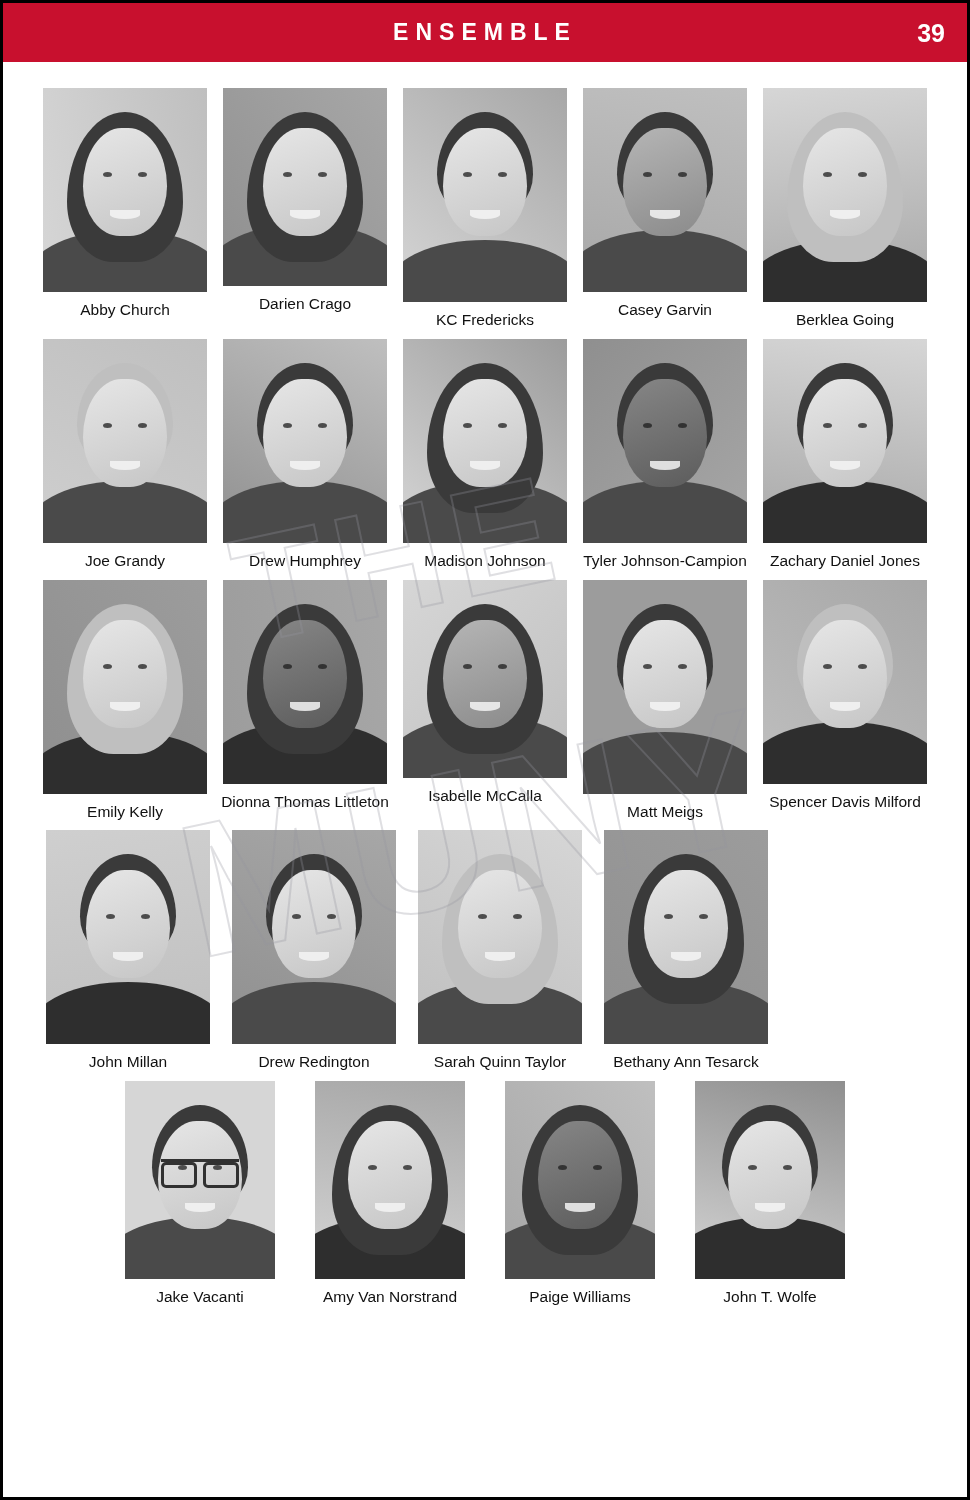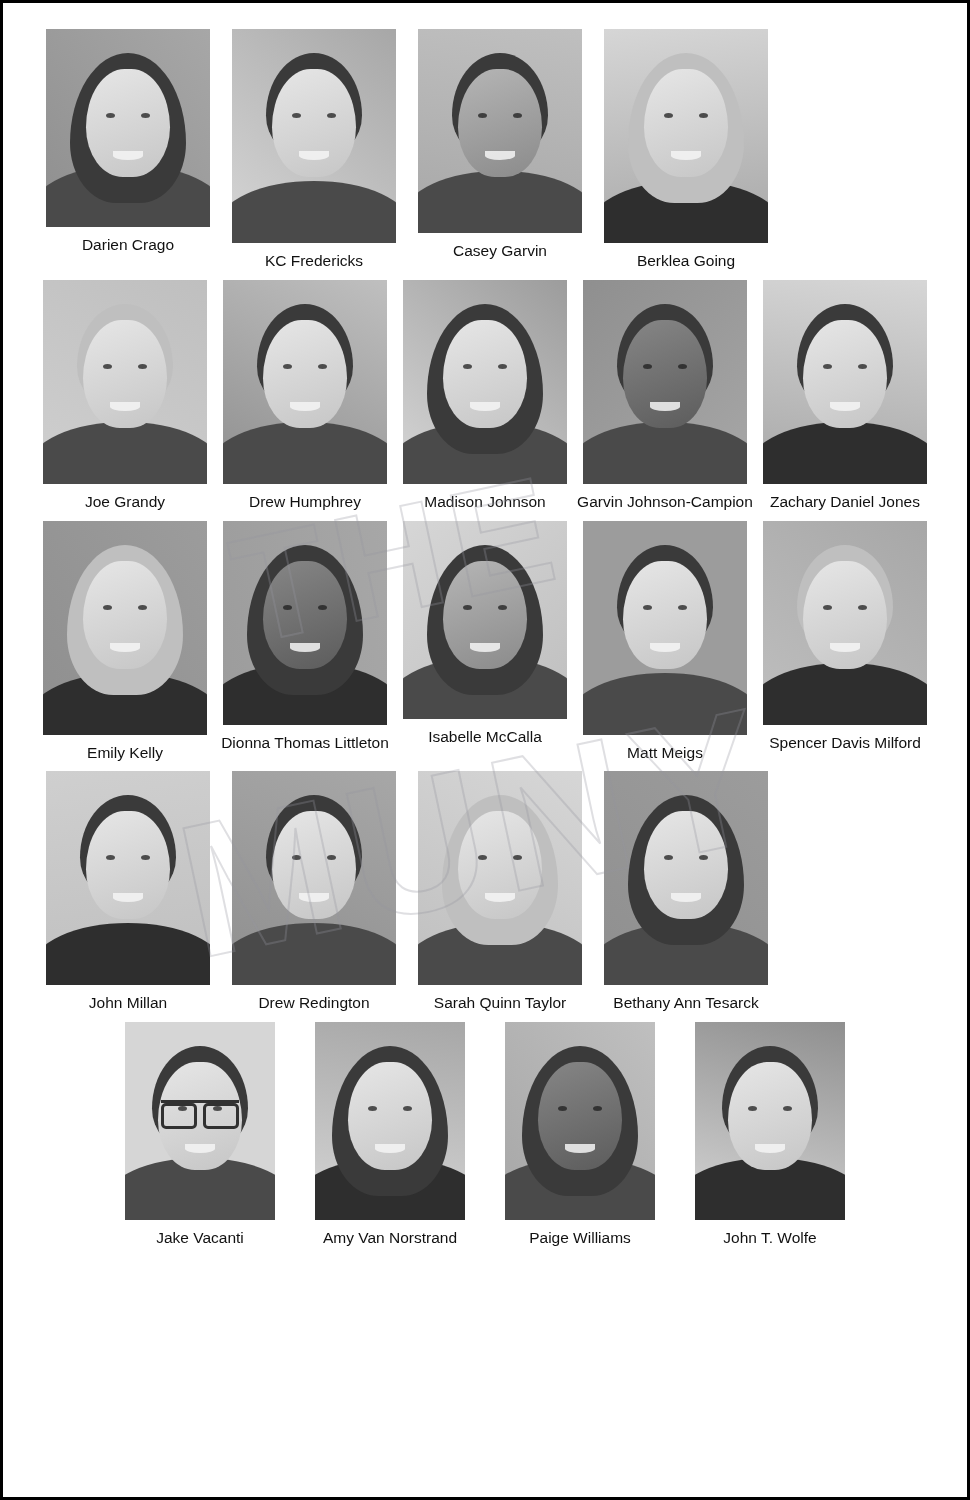--- a/index.html
+++ b/index.html
@@ -183,29 +183,45 @@
     text-align: center;
     line-height: 1.15;
     white-space: nowrap;
   }
 </style>
 </head>
 <body>
 
 <div class="page">
 
+  <div class="header">
+    <div class="header-title">ENSEMBLE</div>
+    <div class="page-number">39</div>
+  </div>
 
   <div class="watermark">
     <div class="wm-text wm-1">THE</div>
     <div class="wm-text wm-2">MUNY</div>
   </div>
 
   <div class="content" id="grid">
       <div class="row">
         <div class="cell">
+          <div class="photo">
+            <div class="bg" style="background: linear-gradient(79deg, rgb(214, 214, 214), rgb(191, 191, 191));"></div>
+            <div class="shoulders" style="width: 190px; height: 62px; background: rgb(74, 74, 76);"></div>
+            <div class="hair" style="width: 116px; height: 150px; top: 24px; background: rgb(58, 58, 60);"></div>
+            <div class="face" style="width: 84px; height: 108px; top: 40px; background: linear-gradient(160deg, rgb(232, 230, 228), rgb(201, 198, 195));"></div>
+            <div class="eye" style="left: calc(50% - 22px); top: 84px;"></div>
+            <div class="eye" style="left: calc(50% + 13px); top: 84px;"></div>
+            <div class="mouth" style="top: 122px;"></div>
+          </div>
+          <div class="caption">Abby Church</div>
+        </div>
+        <div class="cell">
           <div class="photo short">
             <div class="bg" style="background: linear-gradient(51deg, rgb(143, 143, 143), rgb(167, 167, 167));"></div>
             <div class="shoulders" style="width: 190px; height: 62px; background: rgb(74, 74, 76);"></div>
             <div class="hair" style="width: 116px; height: 150px; top: 24px; background: rgb(58, 58, 60);"></div>
             <div class="face" style="width: 84px; height: 108px; top: 40px; background: linear-gradient(160deg, rgb(232, 230, 228), rgb(201, 198, 195));"></div>
             <div class="eye" style="left: calc(50% - 22px); top: 84px;"></div>
             <div class="eye" style="left: calc(50% + 13px); top: 84px;"></div>
             <div class="mouth" style="top: 122px;"></div>
           </div>
           <div class="caption">Darien Crago</div>
@@ -287,21 +303,21 @@
         <div class="cell">
           <div class="photo">
             <div class="bg" style="background: linear-gradient(136deg, rgb(143, 143, 143), rgb(167, 167, 167));"></div>
             <div class="shoulders" style="width: 190px; height: 62px; background: rgb(74, 74, 76);"></div>
             <div class="hair" style="width: 96px; height: 104px; top: 24px; background: rgb(58, 58, 60);"></div>
             <div class="face" style="width: 84px; height: 108px; top: 40px; background: linear-gradient(160deg, rgb(138, 133, 130), rgb(95, 91, 89));"></div>
             <div class="eye" style="left: calc(50% - 22px); top: 84px;"></div>
             <div class="eye" style="left: calc(50% + 13px); top: 84px;"></div>
             <div class="mouth" style="top: 122px;"></div>
           </div>
-          <div class="caption">Garvin Johnson-Campion</div>
+          <div class="caption">Tyler Johnson-Campion</div>
         </div>
         <div class="cell">
           <div class="photo">
             <div class="bg" style="background: linear-gradient(8deg, rgb(167, 167, 167), rgb(214, 214, 214));"></div>
             <div class="shoulders" style="width: 190px; height: 62px; background: rgb(46, 46, 48);"></div>
             <div class="hair" style="width: 96px; height: 104px; top: 24px; background: rgb(58, 58, 60);"></div>
             <div class="face" style="width: 84px; height: 108px; top: 40px; background: linear-gradient(160deg, rgb(232, 230, 228), rgb(201, 198, 195));"></div>
             <div class="eye" style="left: calc(50% - 22px); top: 84px;"></div>
             <div class="eye" style="left: calc(50% + 13px); top: 84px;"></div>
             <div class="mouth" style="top: 122px;"></div>

